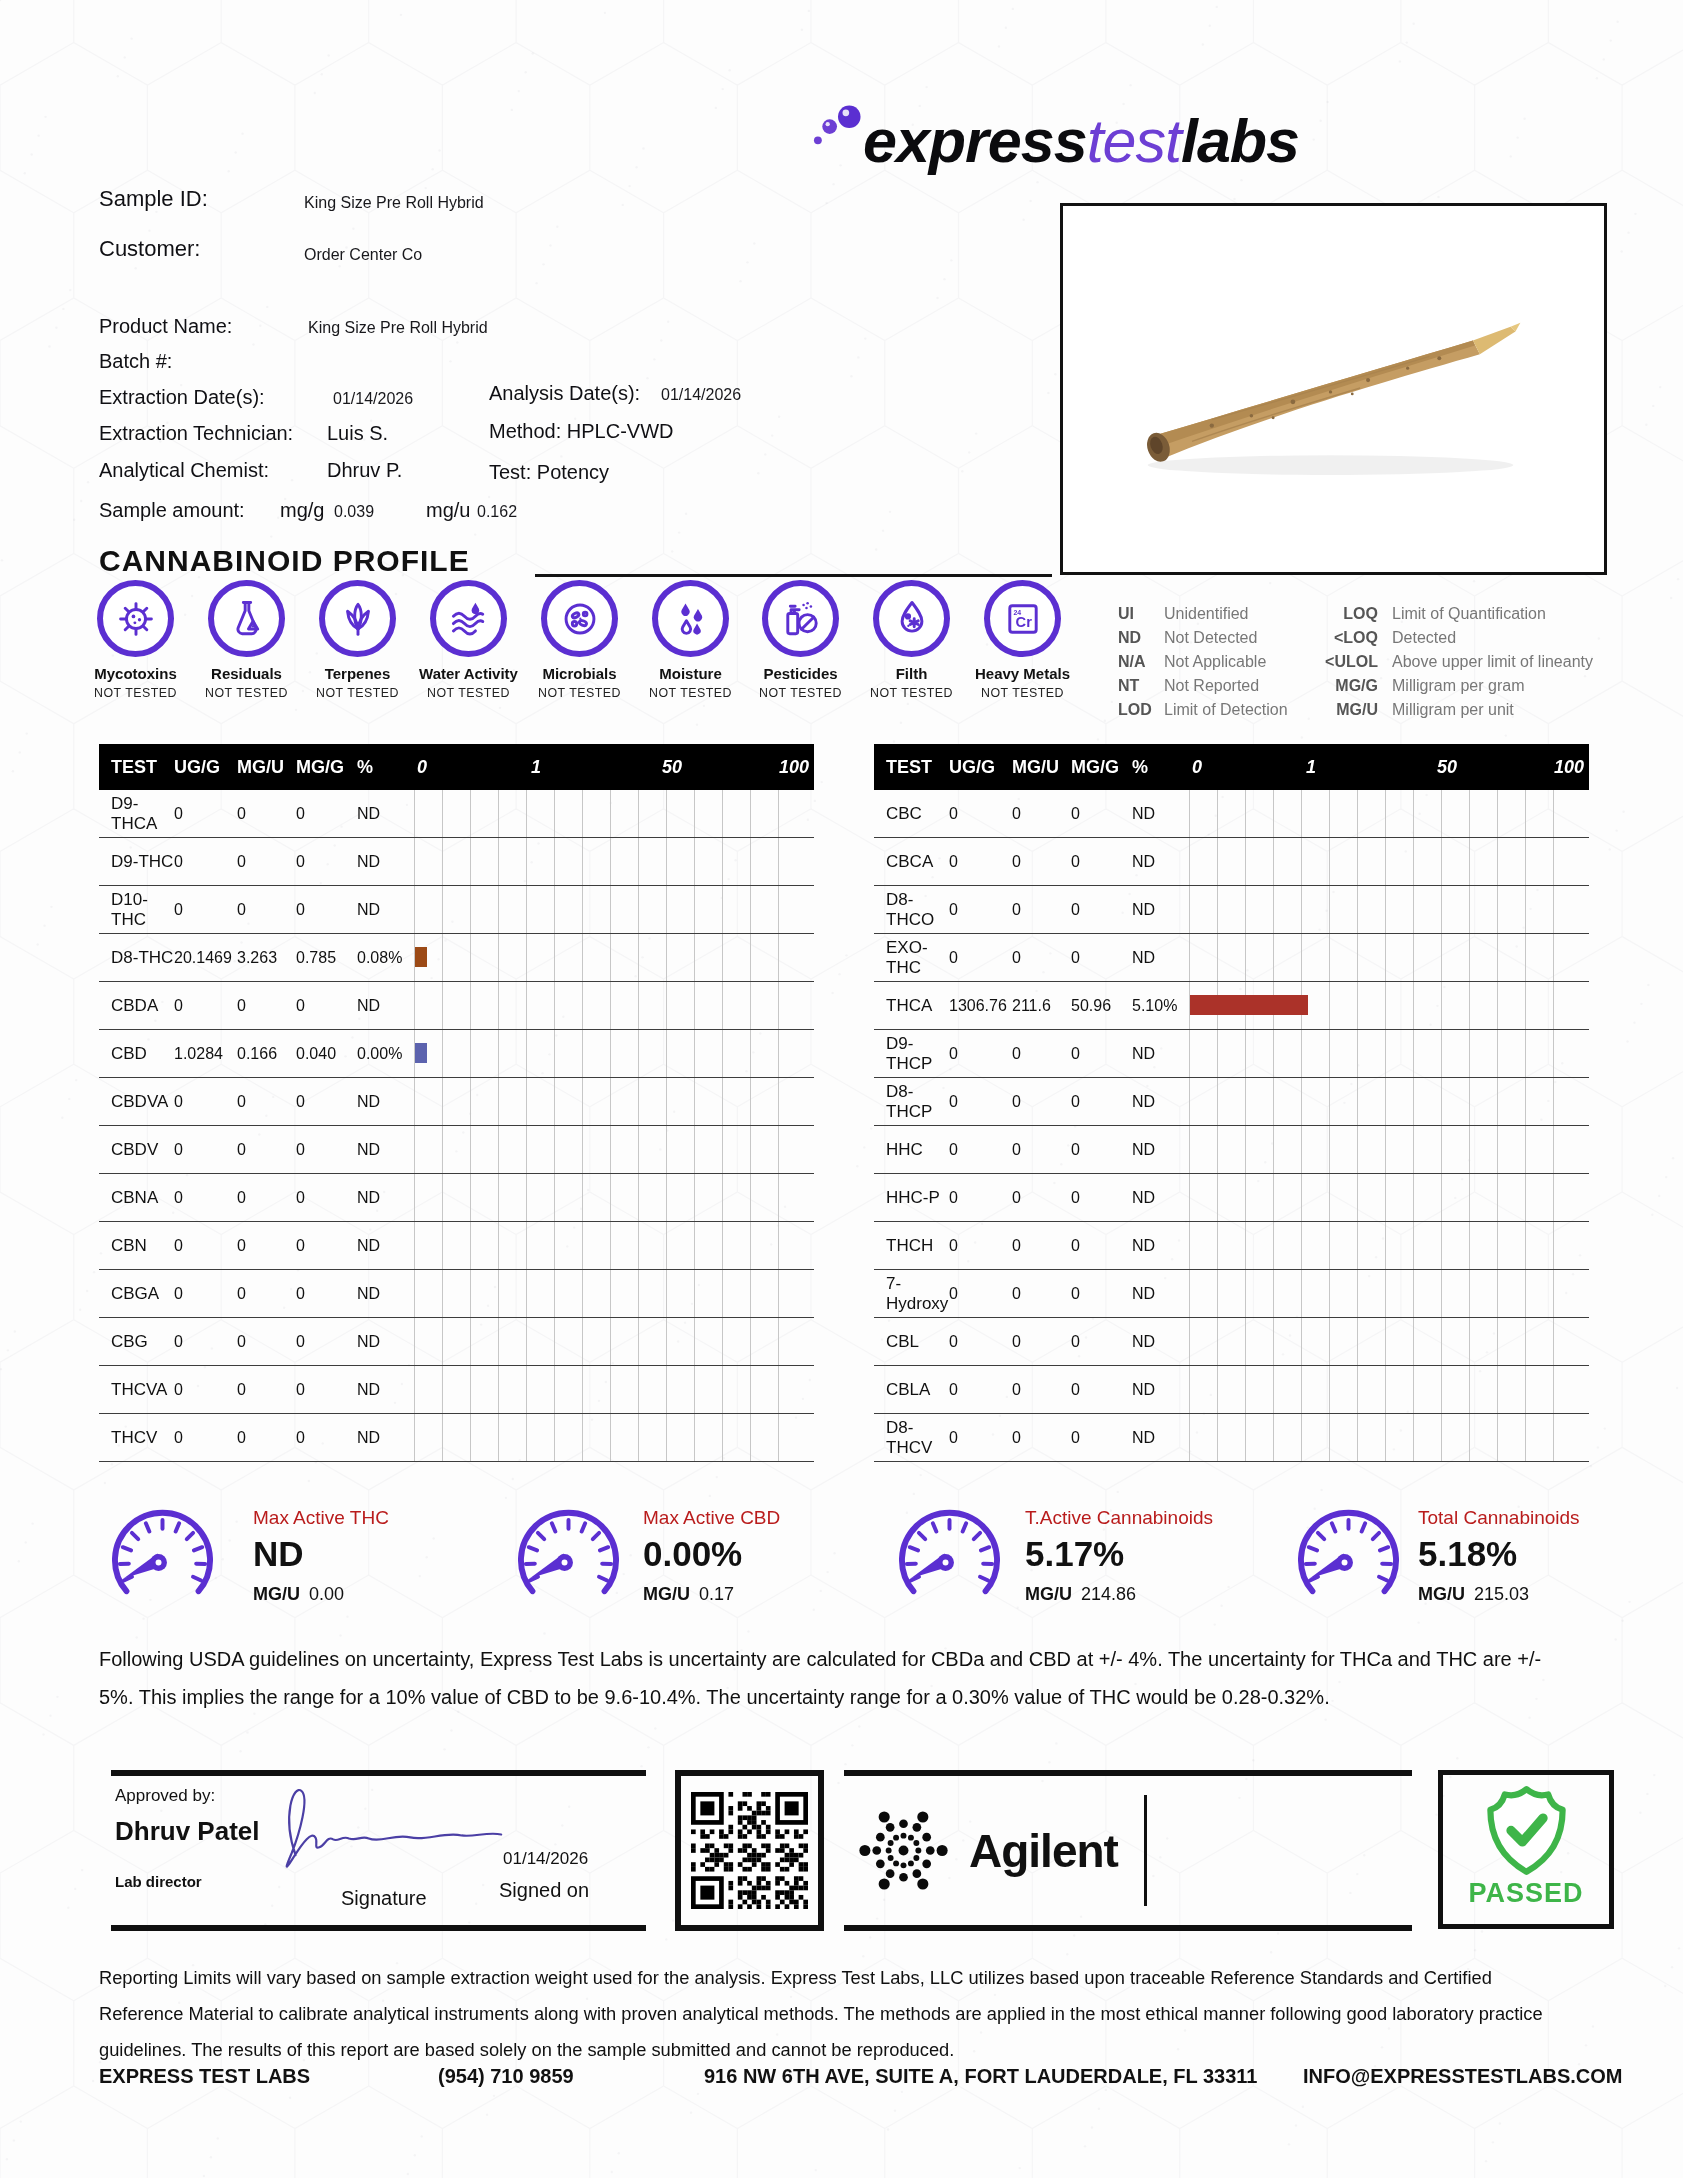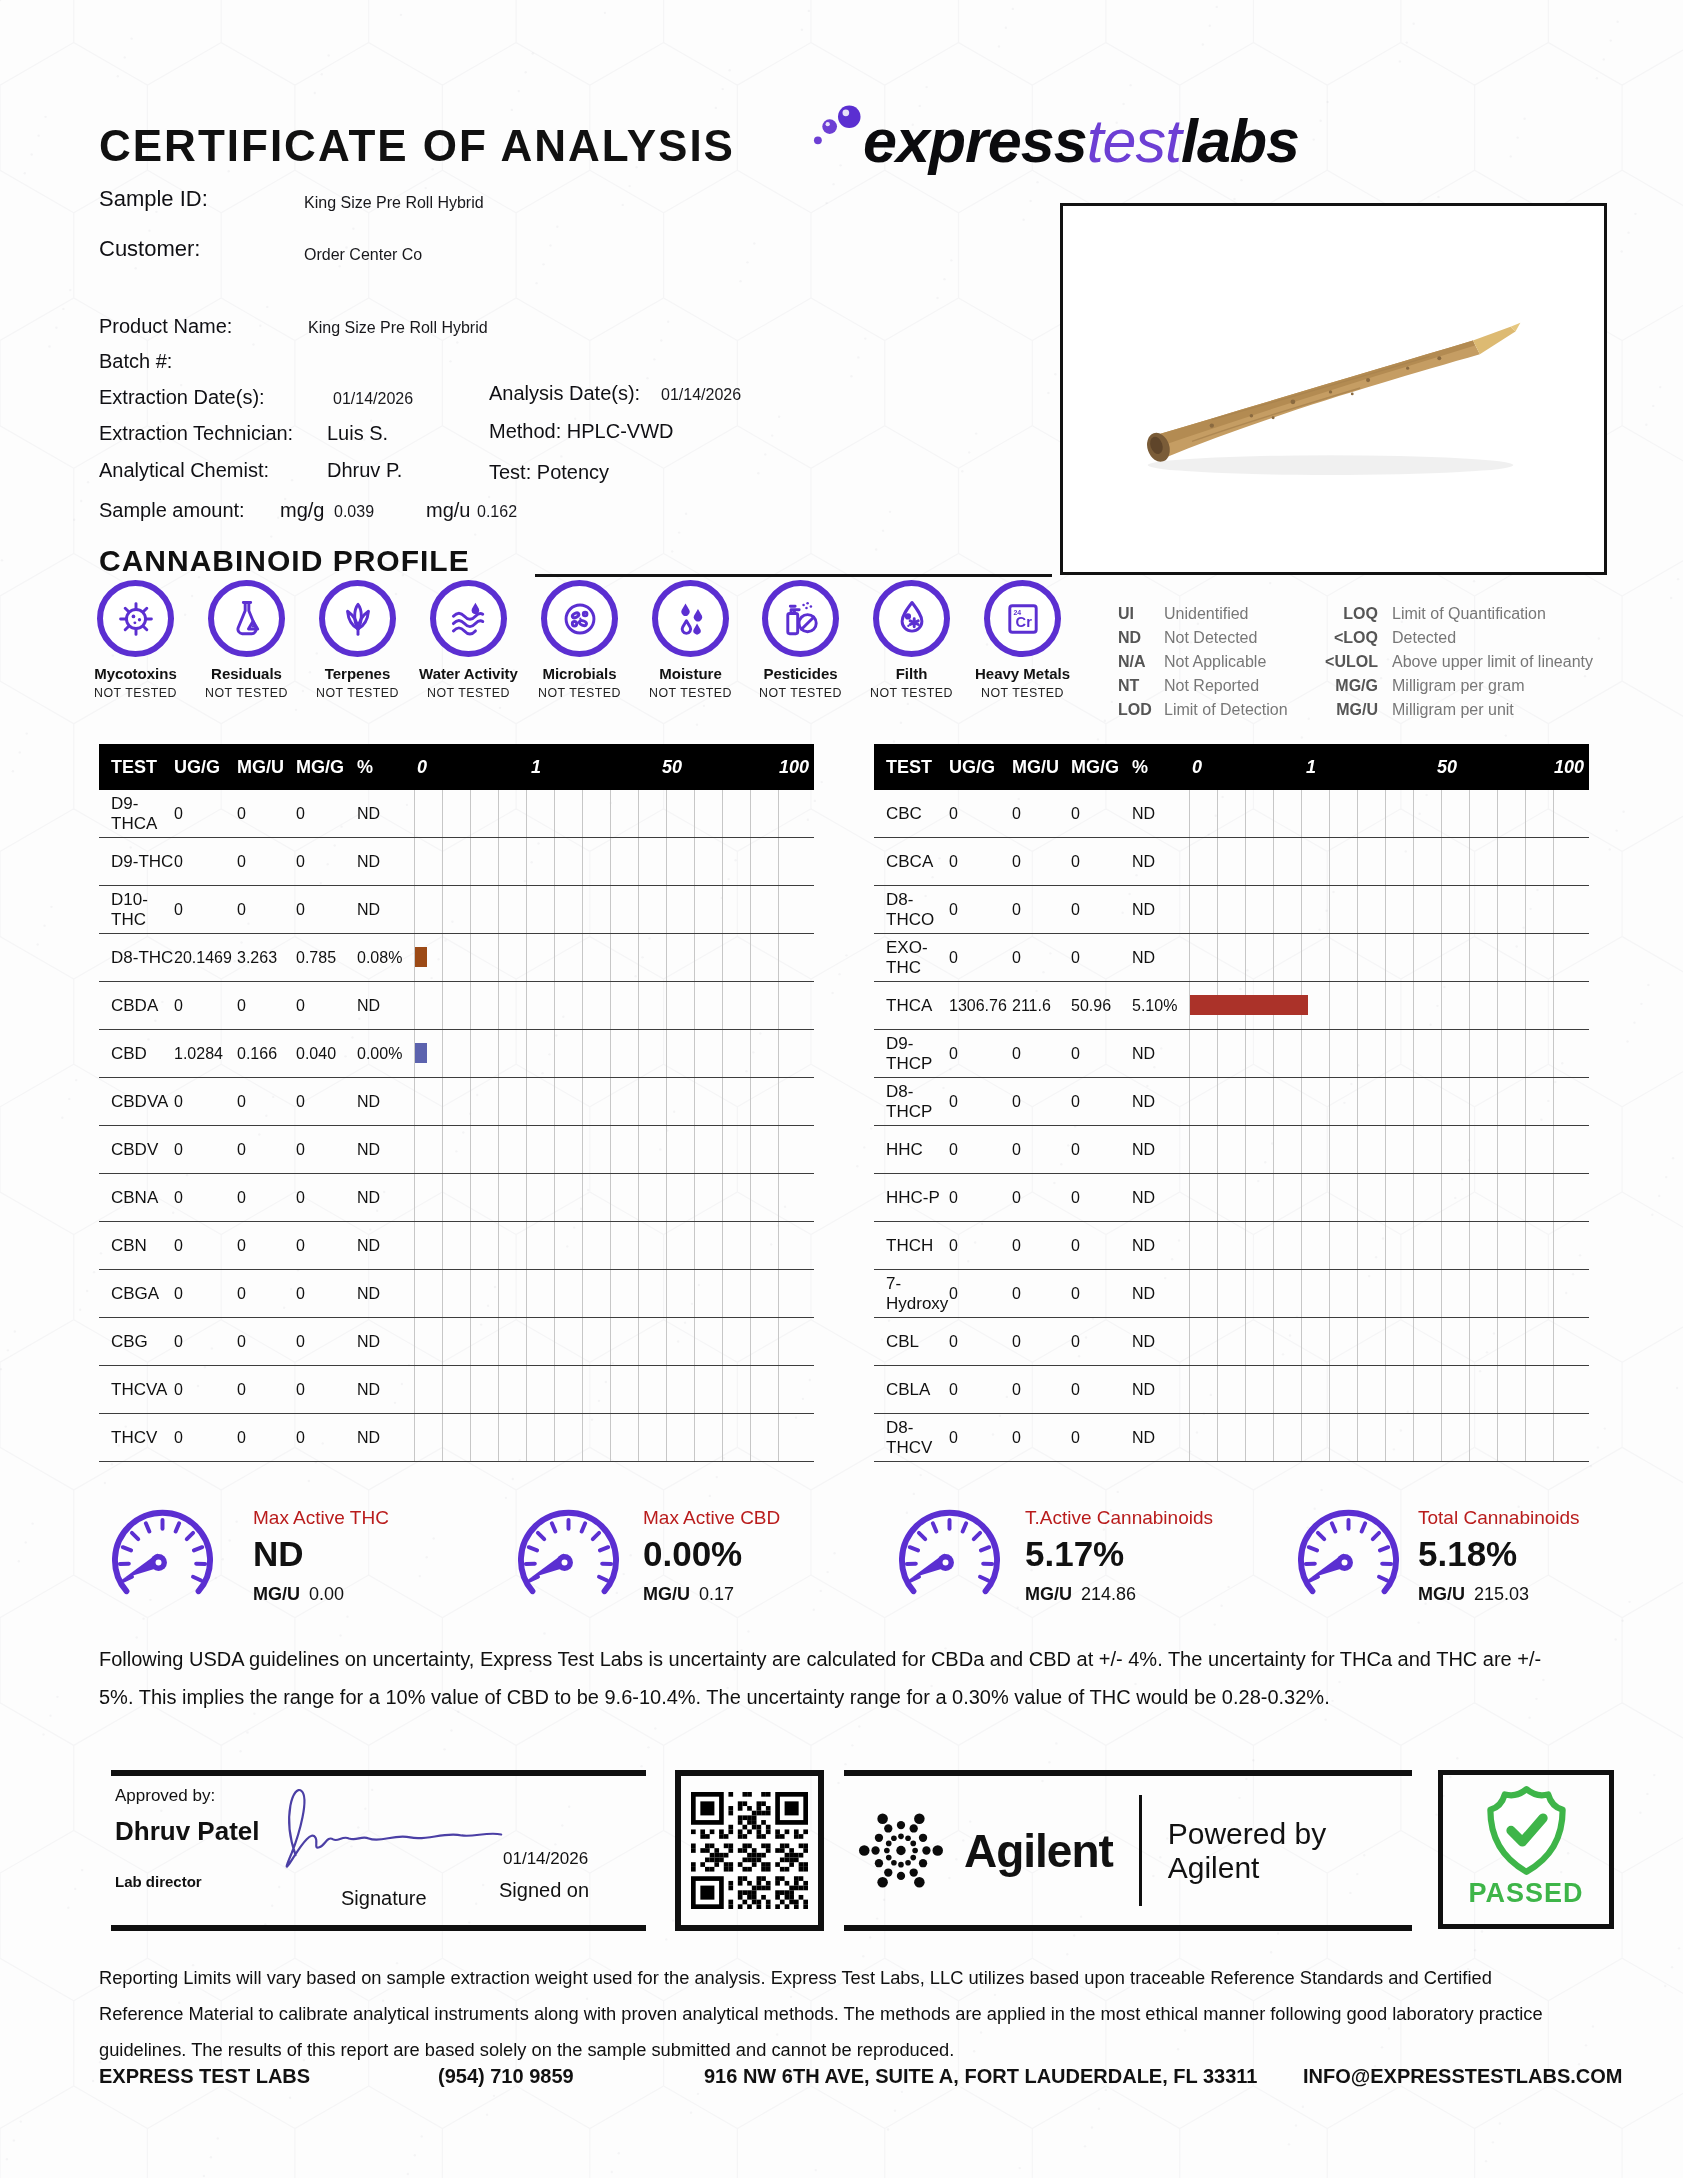--- a/index.html
+++ b/index.html
@@ -792,21 +792,20 @@
         <circle cx="1441" cy="803" r="1.2"></circle>
         <circle cx="1578" cy="1074" r="1.2"></circle>
         <circle cx="15" cy="1345" r="1.2"></circle>
         <circle cx="152" cy="1616" r="1.2"></circle>
         <circle cx="289" cy="1887" r="1.2"></circle>
         <circle cx="426" cy="2158" r="1.2"></circle>
         <circle cx="563" cy="229" r="1.2"></circle>
       </g>
     </svg>
 
-  <div id="title" class="abs">CERTIFICATE OF ANALYSIS</div>
   <div id="logo" class="abs">
     <svg id="logo-bubbles" viewBox="0 0 52 52">
       <circle cx="6" cy="36" r="4" fill="#6d3fd4"></circle>
       <circle cx="18" cy="22" r="7.5" fill="#6d3fd4"></circle>
         <circle cx="16" cy="19.5" r="2.2" fill="#ffffff" opacity=".85"></circle>
       <circle cx="38" cy="12" r="11.5" fill="#5b2fd1"></circle>
         <circle cx="34.5" cy="8" r="3.4" fill="#ffffff" opacity=".85"></circle>
     </svg>
     <span class="lg lg-b">express</span><span class="lg lg-t" id="logo-test" style="color: rgb(109, 63, 212);">test</span><span class="lg lg-b">labs</span>
   </div>
@@ -1669,21 +1668,20 @@
         <circle cx="52.0" cy="37.0" r="3" fill="#0b0b0b"></circle>
         <circle cx="52.0" cy="25.0" r="4.4" fill="#0b0b0b"></circle>
         <circle cx="59.5" cy="39.0" r="3" fill="#0b0b0b"></circle>
         <circle cx="65.5" cy="28.6" r="4.4" fill="#0b0b0b"></circle>
         <circle cx="71.5" cy="18.2" r="5.6" fill="#0b0b0b"></circle>
         <circle cx="65.0" cy="44.5" r="3" fill="#0b0b0b"></circle>
         <circle cx="75.4" cy="38.5" r="4.4" fill="#0b0b0b"></circle>
       </svg>
     <span id="agilent-word">Agilent</span>
     <span id="agilent-div"></span>
-    <span id="powered-by">Powered by Agilent</span>
   </div>
 
   <div id="passed-box" class="abs band">
     <svg width="89" height="95" viewBox="0 0 86 92" style="margin-top:8px">
       <path d="M43 6 C49 11 57 13 64 11 C66 18 71 24 78 26 C78 52 68 72 43 86 C18 72 8 52 8 26 C15 24 20 18 22 11 C29 13 37 11 43 6 Z" fill="#ffffff" stroke="#3eb549" stroke-width="6" stroke-linejoin="round"></path>
       <path d="M28 46 L39 57 L59 34" fill="none" stroke="#3eb549" stroke-width="9" stroke-linecap="round" stroke-linejoin="round"></path>
     </svg>
     <div id="passed-label">PASSED</div>
   </div>
 

